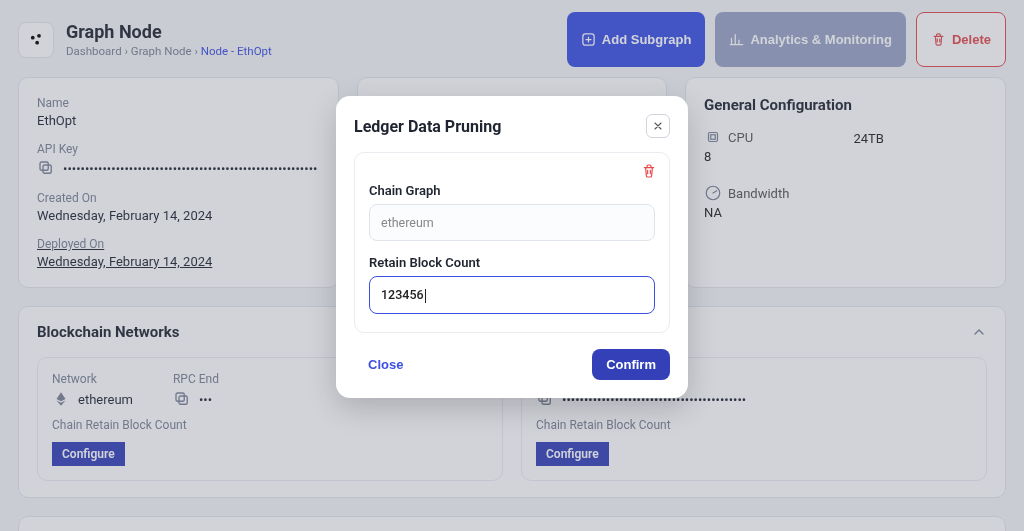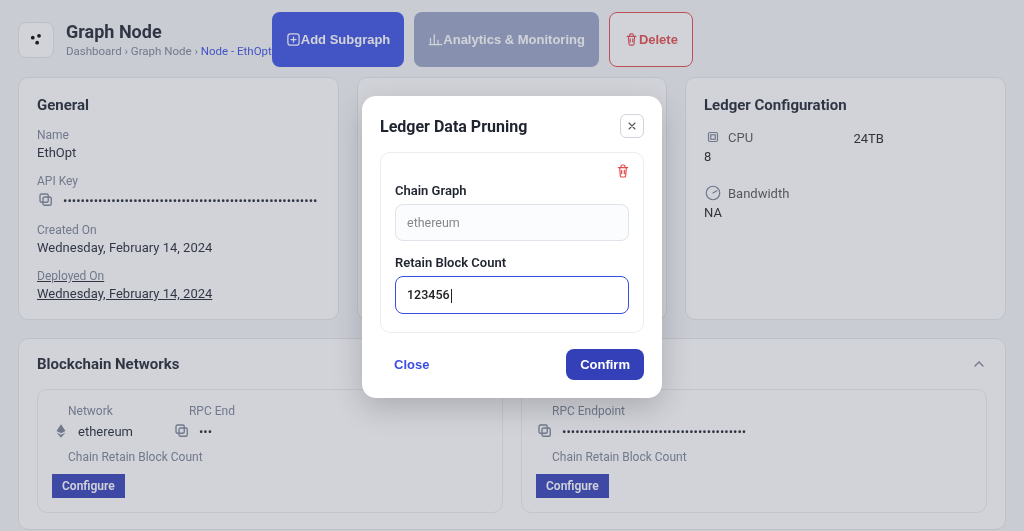--- a/index.html
+++ b/index.html
@@ -26,34 +26,35 @@
     height:531px;
     overflow:hidden;
     position:relative;
     font-size:13px;
   }
 
   
   .page-header{
     display:flex;
     align-items:center;
+    justify-content:space-between;
     padding:12px 18px 10px;
   }
   .title-area{display:flex;align-items:center;gap:12px;}
   .logo-tile{
     width:36px;height:36px;border-radius:8px;background:#fff;border:1px solid var(--border);
     display:flex;align-items:center;justify-content:center;
     color:#000;
   }
   .page-title{font-size:18px;font-weight:700;margin:0;}
   .breadcrumb{font-size:11.5px;color:var(--muted);margin-top:2px;}
   .breadcrumb a{color:var(--primary);text-decoration:none;}
   .hdr-actions{display:flex;gap:10px;}
   .btn{
-    display:inline-flex;align-items:center;
+    display:inline-flex;align-items:center;gap:6px;
     border:none;border-radius:8px;padding:19px 14px;font-size:13px;font-weight:600;
     cursor:pointer;
   }
   .btn svg{display:block;}
   .btn-primary{background:var(--primary);color:#fff;}
   .btn-grey{background:var(--grey-btn);color:#fff;}
   .btn-danger-outline{background:#fff;color:var(--danger);border:1px solid var(--danger);}
   .icon-sm{width:15px;height:15px;flex:0 0 auto;}
 
   
@@ -81,36 +82,36 @@
   
   .accordion{
     background:var(--card);border:1px solid var(--border);border-radius:var(--radius);
     margin-top:18px;padding:16px 18px;
   }
   .acc-head{font-size:15px;font-weight:700;display:flex;justify-content:space-between;align-items:center;cursor:pointer;}
   .chev{width:16px;height:16px;color:var(--muted);}
   .net-grid{display:grid;grid-template-columns:1fr 1fr;gap:18px;margin-top:16px;}
   .net-item{border:1px solid var(--subtle-border);border-radius:10px;padding:14px;}
   .net-top{display:flex;gap:40px;margin-bottom:10px;}
-  .sub-lbl{font-size:12px;color:var(--muted);margin-bottom:4px;margin-left:16px;}
+  .sub-lbl{font-size:12px;color:var(--muted);margin-bottom:4px;}
   .eth-row{display:flex;align-items:center;gap:8px;font-size:13px;}
   .pill{
     display:inline-block;background:var(--primary-dark);color:#fff;font-size:12px;font-weight:600;
     padding:5px 10px;border-radius:0;cursor:pointer;margin-top:6px;
   }
 
   .addons{margin-top:18px;}
 
   
   .overlay{
     position:absolute;inset:0;background:rgba(90,98,120,.28);
     display:flex;align-items:flex-start;justify-content:center;padding-top:96px;
   }
   .modal{
-    width:300px;background:#fff;border-radius:14px;box-shadow:0 10px 30px rgba(0,0,0,.18);
+    width:352px;background:#fff;border-radius:14px;box-shadow:0 10px 30px rgba(0,0,0,.18);
     padding:18px;
   }
   .modal-head{display:flex;justify-content:space-between;align-items:center;margin-bottom:14px;}
   .modal-title{font-size:16px;font-weight:700;}
   .close-btn{
     width:24px;height:24px;border:1px solid #cfd4dd;border-radius:6px;background:#fff;display:flex;align-items:center;justify-content:center;cursor:pointer;
   }
   .form-area{border:1px solid var(--subtle-border);border-radius:10px;padding:16px 14px 18px;position:relative;}
   .trash{
     position:absolute;top:10px;right:12px;color:var(--danger);cursor:pointer;
@@ -172,21 +173,20 @@
       <span>Delete</span>
     </button>
   </div>
 </div>
 
 <div class="content">
 
   <div class="row">
 
     <div class="card c-general">
-      <h2 class="card-title">General</h2>
 
       <div class="field">
         <div class="field-label">Name</div>
         <div class="field-value">EthOpt</div>
       </div>
       <div class="field">
         <div class="field-label">API Key</div>
         <div class="apikey-row">
           <svg class="inline-icon" viewBox="0 0 24 24">
               <rect x="8" y="8" width="11" height="11" rx="2" fill="none" stroke="currentColor" stroke-width="1.8"></rect>
@@ -201,21 +201,21 @@
       </div>
       <div class="field" style="margin-bottom:0;text-decoration:underline;">
         <div class="field-label">Deployed On</div>
         <div class="field-value">Wednesday, February 14, 2024</div>
       </div>
     </div>
 
     <div class="card c-mid"></div>
 
     <div class="card c-machine">
-      <h2 class="card-title">Ledger Configuration</h2>
+      <h2 class="card-title">General Configuration</h2>
       <div class="spec-grid">
         <div class="spec">
           <div class="s-label">
             <svg class="inline-icon" viewBox="0 0 24 24">
                 <rect x="6" y="6" width="12" height="12" rx="2" stroke="currentColor" stroke-width="1.6" fill="none"></rect>
                 <rect x="9" y="9" width="6" height="6" fill="none" stroke="currentColor" stroke-width="1.6"></rect>
               </svg>
             <span>CPU</span>
           </div>
           <div class="s-value">8</div>

